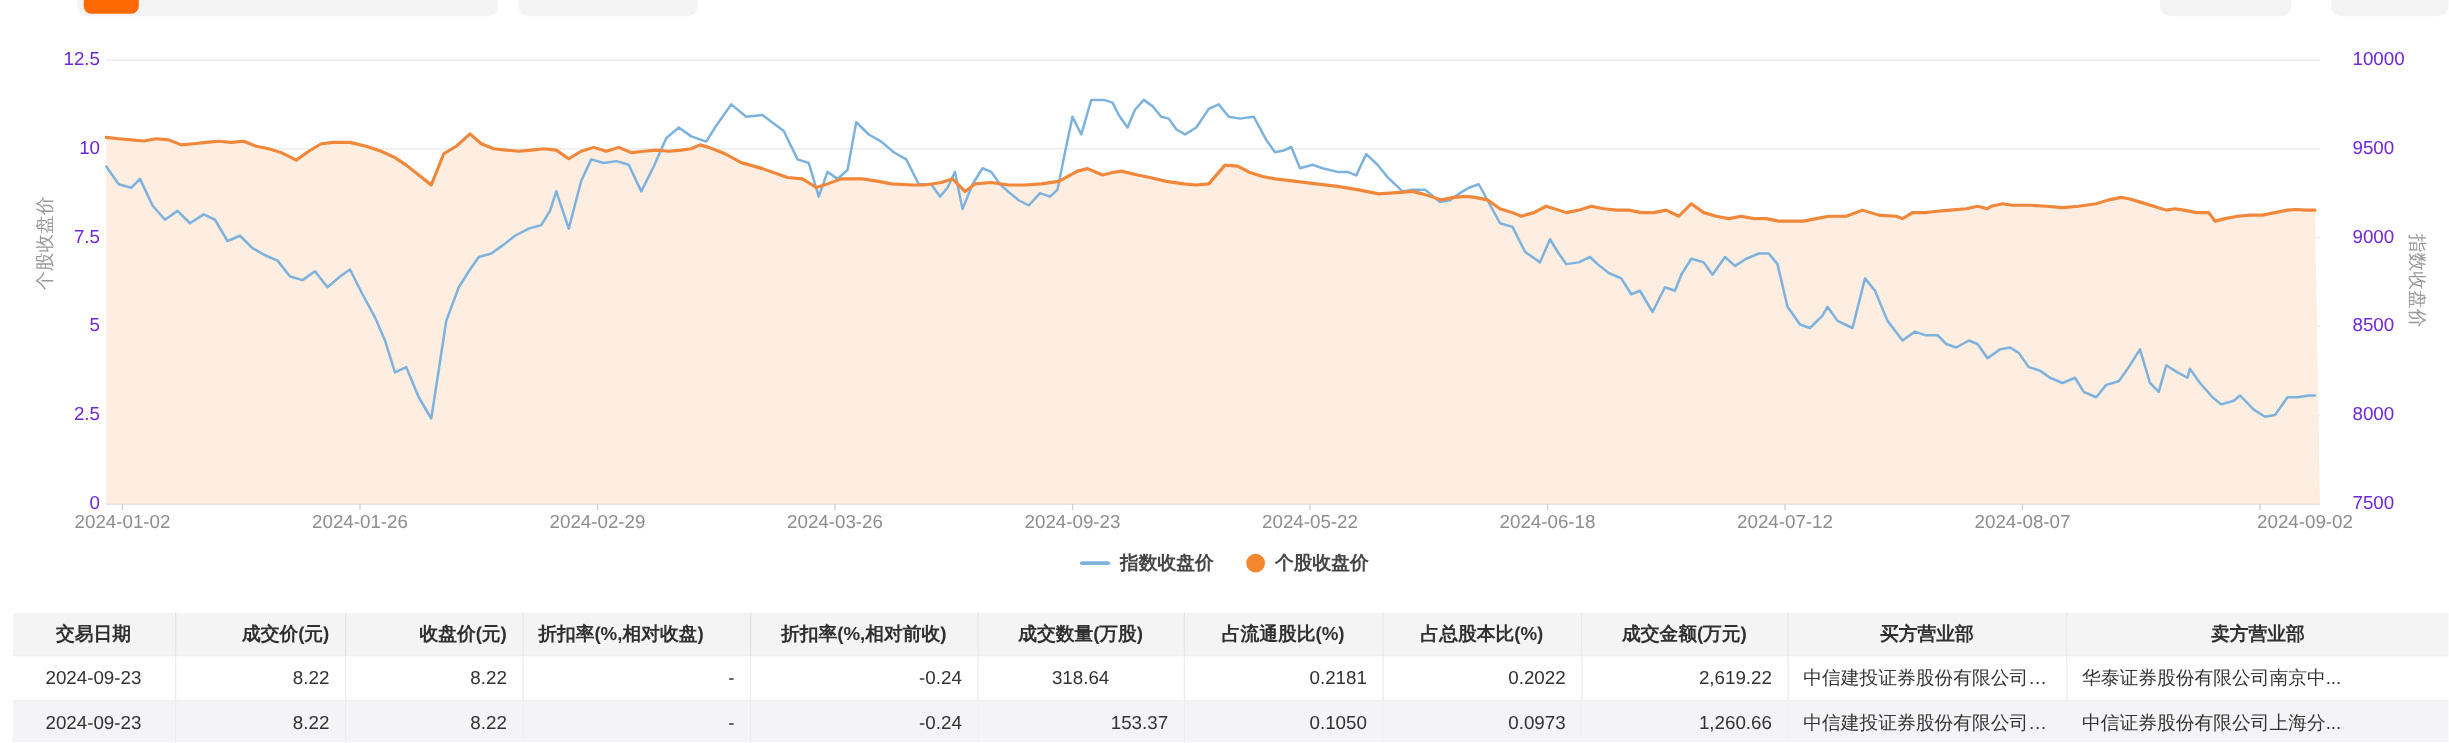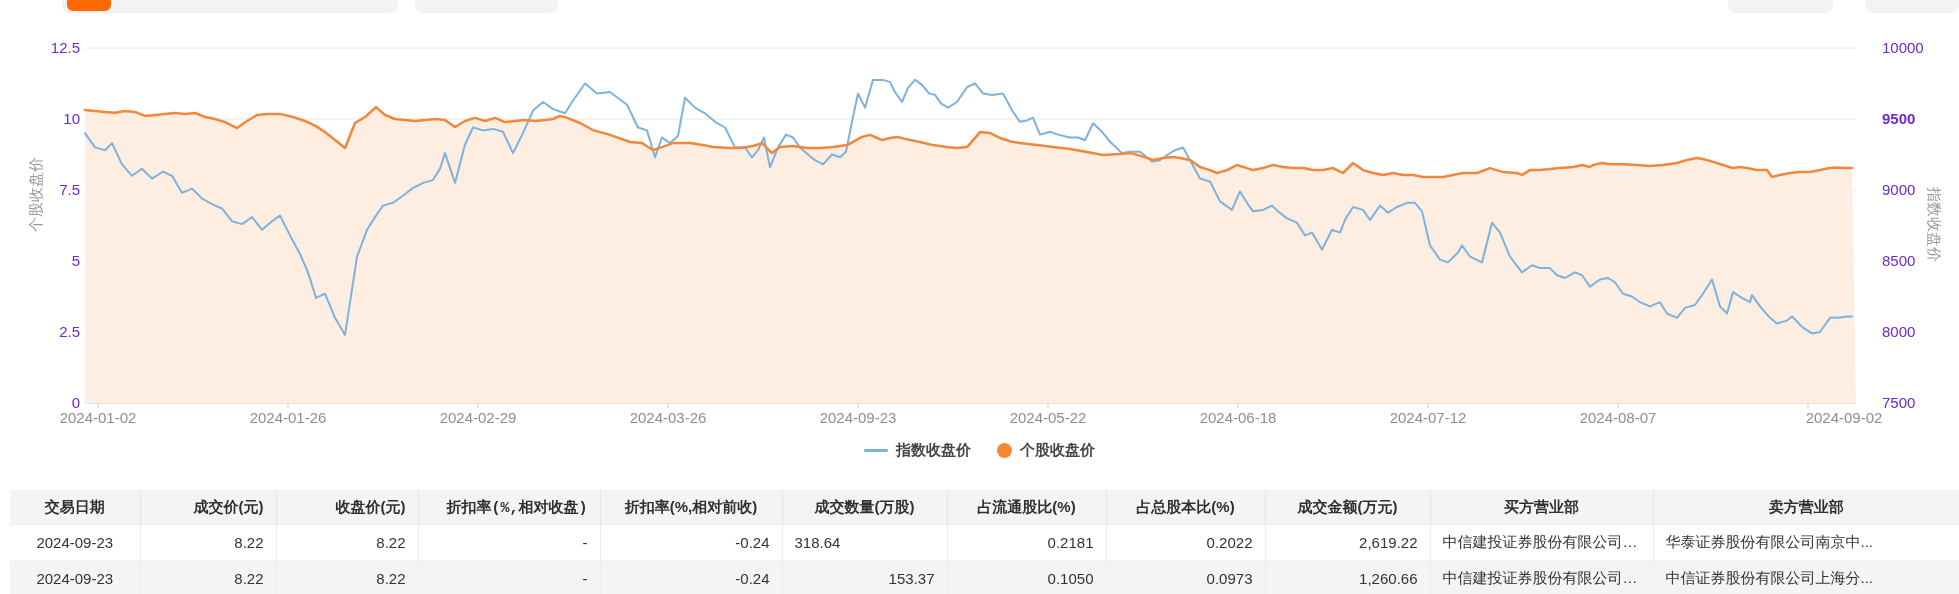--- a/index.html
+++ b/index.html
@@ -60,21 +60,21 @@
       <polyline points="85.0,133.2 95.0,147.4 105.0,150.2 112.0,143.1 122.0,164.4 132.0,175.8 142.0,168.7 152.0,178.6 163.0,171.5 172.0,175.8 182.0,192.8 192.0,188.6 202.0,198.5 212.0,204.2 222.0,208.5 232.0,221.2 242.0,224.1 252.0,217.0 262.0,229.8 272.0,221.2 280.0,215.6 290.0,235.4 300.0,253.9 308.0,272.4 316.0,297.9 325.0,293.7 335.0,317.8 345.0,334.8 352.0,289.4 357.0,256.7 367.0,229.8 376.0,215.6 383.0,205.6 393.0,202.8 403.0,195.7 412.0,188.6 423.0,182.9 433.0,180.1 440.0,168.7 445.0,153.1 455.0,182.9 465.0,144.6 473.0,127.5 483.0,130.4 493.0,128.9 503.0,131.8 513.0,153.1 523.0,133.2 533.0,110.5 543.0,102.0 553.0,109.1 565.0,113.3 572.0,102.0 585.0,83.5 597.0,93.4 610.0,92.0 627.0,104.8 638.0,127.5 647.0,130.4 655.0,157.3 662.0,137.5 670.0,143.1 678.0,136.0 685.0,97.7 695.0,107.6 705.0,113.3 715.0,121.8 725.0,127.5 735.0,147.4 745.0,147.4 752.0,157.3 758.0,150.2 764.0,137.5 770.0,167.3 778.0,147.4 786.0,134.6 793.0,137.5 800.0,147.4 808.0,154.5 815.0,160.2 823.0,164.4 832.0,154.5 840.0,157.3 846.0,151.7 852.0,121.8 858.0,93.4 865.0,107.6 873.0,79.9 883.0,79.9 890.0,82.1 895.0,92.0 902.0,102.0 908.0,87.8 915.0,79.9 922.0,84.9 929.0,93.4 935.0,94.9 941.0,103.4 948.0,107.6 957.0,102.0 967.0,87.1 975.0,83.5 983.0,93.4 992.0,94.9 1003.0,93.4 1013.0,111.9 1020.0,121.8 1027.0,120.4 1033.0,117.6 1040.0,134.6 1050.0,131.8 1058.0,134.6 1070.0,137.5 1078.0,137.5 1085.0,140.3 1093.0,123.3 1102.0,131.8 1110.0,141.7 1122.0,153.1 1130.0,151.7 1140.0,151.7 1152.0,161.6 1160.0,160.2 1168.0,154.5 1175.0,150.2 1183.0,147.4 1190.0,160.2 1200.0,178.6 1210.0,181.5 1220.0,201.4 1232.0,209.9 1240.0,191.4 1247.0,202.8 1253.0,211.3 1263.0,209.9 1272.0,205.6 1278.0,211.3 1287.0,218.4 1297.0,222.7 1305.0,235.4 1312.0,232.6 1322.0,249.6 1332.0,229.8 1340.0,232.6 1345.0,219.8 1353.0,207.0 1363.0,209.9 1370.0,219.8 1380.0,205.6 1388.0,212.7 1397.0,207.0 1407.0,202.8 1415.0,202.8 1422.0,211.3 1430.0,245.4 1440.0,259.6 1448.0,262.4 1458.0,252.5 1462.0,245.4 1470.0,256.7 1482.0,262.4 1492.0,222.7 1500.0,232.6 1510.0,256.7 1522.0,272.4 1532.0,265.3 1540.0,268.1 1550.0,268.1 1557.0,275.2 1565.0,278.0 1575.0,272.4 1582.0,275.2 1590.0,286.6 1600.0,279.5 1608.0,278.0 1615.0,282.3 1623.0,293.7 1632.0,296.5 1640.0,302.2 1650.0,306.4 1660.0,302.2 1667.0,313.5 1677.0,317.8 1685.0,307.9 1695.0,305.0 1703.0,293.7 1712.0,279.5 1720.0,306.4 1727.0,313.5 1733.0,292.2 1742.0,297.9 1750.0,302.2 1752.0,295.1 1760.0,306.4 1770.0,317.8 1777.0,323.5 1787.0,320.6 1792.0,316.4 1803.0,327.7 1812.0,333.4 1820.0,332.0 1830.0,317.8 1838.0,317.8 1847.0,316.4 1852.0,316.4" fill="none" stroke="#7db2de" stroke-width="2" stroke-linejoin="round" stroke-linecap="round"></polyline>
       <polyline points="85.0,109.9 95.0,111.0 105.0,111.9 115.0,112.8 125.0,111.0 135.0,111.9 145.0,115.9 155.0,115.0 165.0,113.9 175.0,113.0 185.0,113.9 195.0,113.0 205.0,117.0 215.0,119.0 225.0,122.1 237.0,128.1 247.0,121.0 257.0,115.0 267.0,113.9 280.0,113.9 293.0,117.0 305.0,121.0 316.0,126.1 325.0,132.1 335.0,140.0 345.0,148.0 355.0,123.0 365.0,117.0 376.0,107.1 385.0,115.0 395.0,119.0 405.0,120.1 415.0,121.0 425.0,120.1 435.0,119.0 445.0,120.1 455.0,127.0 465.0,121.0 475.0,117.9 485.0,121.0 495.0,117.9 505.0,122.1 515.0,121.0 525.0,120.1 535.0,121.0 545.0,120.1 553.0,119.0 560.0,115.9 567.0,117.9 575.0,121.0 580.0,123.0 593.0,130.1 610.0,134.9 630.0,142.0 642.0,143.1 653.0,150.0 662.0,147.1 673.0,143.1 690.0,143.1 703.0,145.1 713.0,147.1 730.0,148.0 740.0,148.0 753.0,146.0 762.0,143.1 772.0,153.1 780.0,147.1 793.0,146.0 807.0,148.0 820.0,148.0 833.0,147.1 847.0,145.1 862.0,136.9 870.0,134.9 882.0,140.0 890.0,138.0 897.0,136.9 910.0,140.0 920.0,142.0 933.0,145.1 947.0,147.1 957.0,148.0 967.0,147.1 980.0,132.1 990.0,132.9 1000.0,138.0 1010.0,141.2 1020.0,143.1 1037.0,145.1 1053.0,147.1 1070.0,149.1 1087.0,151.9 1103.0,155.1 1120.0,153.9 1130.0,153.1 1138.0,155.1 1147.0,157.9 1153.0,159.9 1163.0,157.9 1173.0,157.1 1180.0,157.9 1190.0,159.9 1200.0,167.0 1210.0,170.1 1217.0,173.0 1227.0,170.1 1237.0,165.0 1247.0,168.1 1253.0,170.1 1263.0,168.1 1273.0,165.0 1283.0,167.0 1293.0,168.1 1303.0,168.1 1313.0,170.1 1323.0,170.1 1333.0,168.1 1343.0,173.0 1353.0,163.0 1363.0,170.1 1373.0,173.0 1383.0,174.9 1393.0,173.0 1403.0,174.9 1413.0,174.9 1423.0,176.9 1433.0,176.9 1443.0,176.9 1453.0,174.9 1463.0,173.0 1477.0,173.0 1490.0,168.1 1503.0,172.1 1517.0,173.0 1522.0,174.9 1530.0,170.1 1540.0,170.1 1550.0,169.0 1560.0,168.1 1573.0,167.0 1582.0,165.0 1590.0,167.0 1593.0,165.0 1602.0,163.0 1610.0,164.2 1623.0,164.2 1637.0,165.0 1650.0,166.1 1663.0,165.0 1677.0,163.0 1687.0,159.9 1697.0,157.9 1703.0,159.0 1713.0,161.9 1723.0,165.0 1733.0,168.1 1740.0,167.0 1747.0,168.1 1757.0,170.1 1767.0,170.1 1772.0,176.9 1780.0,174.9 1790.0,173.0 1800.0,172.1 1810.0,172.1 1820.0,170.1 1830.0,168.1 1837.0,167.6 1845.0,168.1 1852.0,168.1" fill="none" stroke="#f0873a" stroke-width="2.5" stroke-linejoin="round" stroke-linecap="round"></polyline>
     </svg>
     <div class="ytick left" style="left: 20px; top: 39px;">12.5</div>
     <div class="ytick left" style="left: 20px; top: 110px;">10</div>
     <div class="ytick left" style="left: 20px; top: 181px;">7.5</div>
     <div class="ytick left" style="left: 20px; top: 252px;">5</div>
     <div class="ytick left" style="left: 20px; top: 323px;">2.5</div>
     <div class="ytick left" style="left: 20px; top: 394px;">0</div>
     <div class="ytick" style="left: 1882px; top: 39px;">10000</div>
-    <div class="ytick" style="left: 1882px; top: 110px; font-weight: bold;">9500</div>
+    <div class="ytick" style="left: 1882px; top: 110px;">9500</div>
     <div class="ytick" style="left: 1882px; top: 181px;">9000</div>
     <div class="ytick" style="left: 1882px; top: 252px;">8500</div>
     <div class="ytick" style="left: 1882px; top: 323px;">8000</div>
     <div class="ytick" style="left: 1882px; top: 394px;">7500</div>
     <div class="xtick" style="left: 98px; top: 409px;">2024-01-02</div>
     <div class="xtick" style="left: 288px; top: 409px;">2024-01-26</div>
     <div class="xtick" style="left: 478px; top: 409px;">2024-02-29</div>
     <div class="xtick" style="left: 668px; top: 409px;">2024-03-26</div>
     <div class="xtick" style="left: 858px; top: 409px;">2024-09-23</div>
     <div class="xtick" style="left: 1048px; top: 409px;">2024-05-22</div>
@@ -106,38 +106,38 @@
         <col style="width: 159px;">
         <col style="width: 165px;">
         <col style="width: 223px;">
         <col style="width: 306px;">
       </colgroup>
       <thead>
         <tr>
           <th style="text-align: center;">交易日期</th>
           <th style="text-align: right;">成交价(元)</th>
           <th style="text-align: right;">收盘价(元)</th>
-          <th style="text-align: right; font-family: Liberation Mono, monospace;">折扣率(%,相对收盘)</th>
+          <th style="text-align: left;">折扣率(%,相对收盘)</th>
           <th style="text-align: center;">折扣率(%,相对前收)</th>
           <th style="text-align: center;">成交数量(万股)</th>
           <th style="text-align: center;">占流通股比(%)</th>
           <th style="text-align: center;">占总股本比(%)</th>
           <th style="text-align: center;">成交金额(万元)</th>
           <th style="text-align: center;">买方营业部</th>
           <th style="text-align: center;">卖方营业部</th>
         </tr>
       </thead>
       <tbody>
         <tr>
           <td style="text-align: center;">2024-09-23</td>
           <td style="text-align: right;">8.22</td>
           <td style="text-align: right;">8.22</td>
           <td style="text-align: right;">-</td>
           <td style="text-align: right;">-0.24</td>
-          <td style="text-align: left;">318.64</td>
+          <td style="text-align: center;">318.64</td>
           <td style="text-align: right;">0.2181</td>
           <td style="text-align: right;">0.2022</td>
           <td style="text-align: right; margin-left: 16px;">2,619.22</td>
           <td style="text-align: left;">中信建投证券股份有限公司芜...</td>
           <td style="text-align: left;">华泰证券股份有限公司南京中...</td>
         </tr>
         <tr class="alt">
           <td style="text-align: center;">2024-09-23</td>
           <td style="text-align: right;">8.22</td>
           <td style="text-align: right;">8.22</td>

